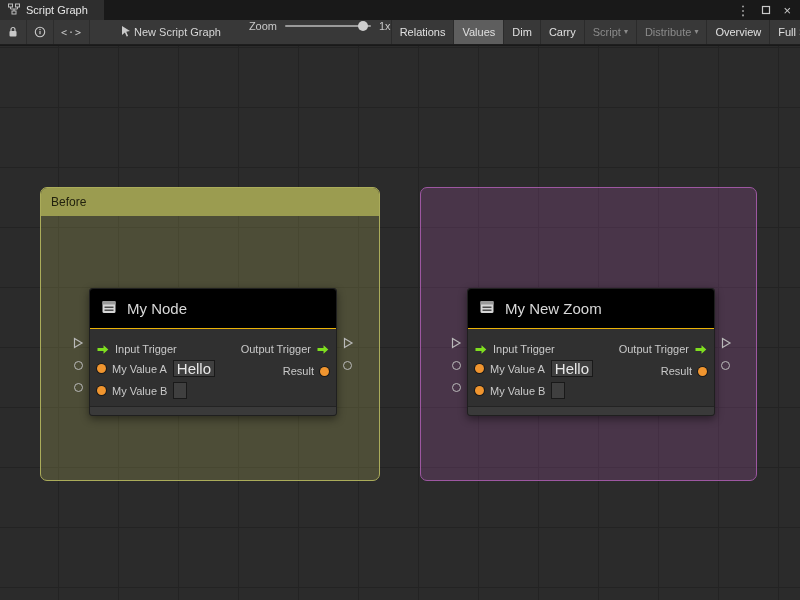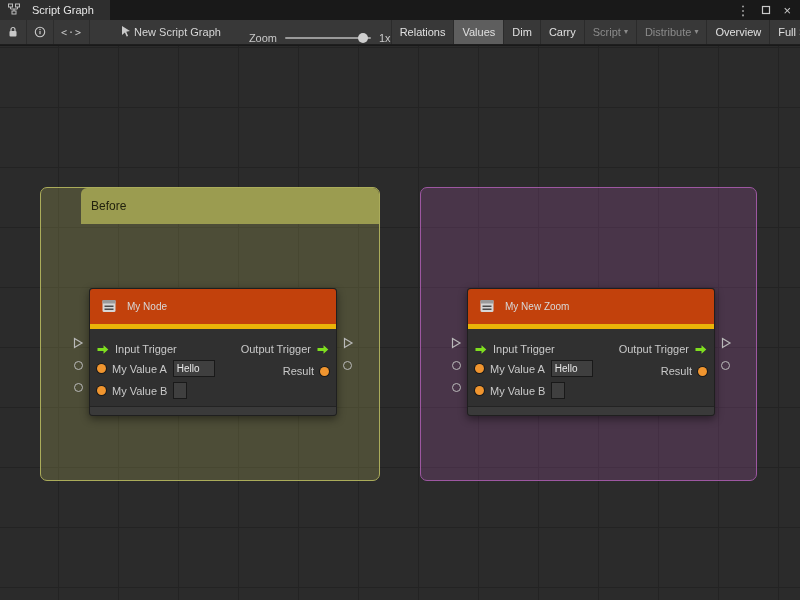--- a/index.html
+++ b/index.html
@@ -7,30 +7,30 @@
   body {
     font-family: "Liberation Sans", sans-serif;
     font-size: 11px;
     color: #dedede;
     background: #191919;
   }
   .window { position:relative; width:800px; height:600px; overflow:hidden; }
 
   
   .tabbar { height:20px; background:#191919; display:flex; align-items:stretch; }
-  .tab { display:flex; align-items:center; gap:12px; padding:0 16px 0 8px; background:#2e2e2e; color:#e6e6e6; }
+  .tab { display:flex; align-items:center; gap:6px; padding:0 16px 0 8px; background:#2e2e2e; color:#e6e6e6; }
   .win-controls { margin-left:auto; display:flex; align-items:center; gap:12px; padding-right:9px; color:#c9c9c9; }
   .win-controls .glyph { font-size:13px; line-height:1; cursor:default; }
 
   
   .toolbar { height:25px; background:#383838; border-bottom:1px solid #1e1e1e; display:flex; align-items:stretch; overflow:hidden; white-space:nowrap; }
   .tb-icon-btn { display:flex; align-items:center; justify-content:center; padding:0 7px; border-right:1px solid #2c2c2c; background:transparent; border-top:none; border-bottom:none; border-left:none; color:#c9c9c9; cursor:default; }
   .tb-code { font-family:"DejaVu Sans Mono", monospace; font-size:10px; letter-spacing:1px; }
   .graph-name { display:flex; align-items:center; gap:2px; margin-left:30px; color:#d6d6d6; }
-  .zoom-wrap { display:flex; align-items:flex-end; gap:8px; margin-left:28px; color:#c9c9c9; }
+  .zoom-wrap { display:flex; align-items:flex-start; gap:8px; margin-left:28px; color:#c9c9c9; }
   .slider { position:relative; width:86px; height:12px; cursor:pointer; }
   .slider .track { position:absolute; left:0; right:0; top:5px; height:2px; background:#9a9a9a; border-radius:1px; }
   .slider .knob { position:absolute; top:1px; right:3px; width:10px; height:10px; border-radius:50%; background:#cfcfcf; }
   .btn-group { display:flex; align-items:stretch; margin-left:auto; }
   .seg { flex:0 0 auto; display:flex; align-items:center; gap:3px; padding:6px 8px; background:transparent; border:none; border-left:1px solid #2b2b2b; color:#e0e0e0; font-size:11px; font-family:inherit; cursor:default; }
   .seg.active { background:#5e5e5e; }
   .seg.disabled { color:#8b8b8b; }
   .caret { font-size:8px; line-height:1; }
 
   
@@ -39,32 +39,32 @@
     background-color:#2b2b2b;
     background-image:
       linear-gradient(#232323 1px, transparent 1px),
       linear-gradient(90deg, #232323 1px, transparent 1px);
     background-size:60px 60px;
     background-position:-2px 1px;
   }
 
   
   .group { position:absolute; border:1px solid var(--brd); border-radius:7px; background:var(--bodyc); }
-  .group-header { height:36px; background:var(--hdr); border-radius:6px 6px 0 0; display:flex; align-items:center; padding:0 10px; color:var(--ttl); font-size:12px;margin-left:40px; }
+  .group-header { height:28px; background:var(--hdr); border-radius:6px 6px 0 0; display:flex; align-items:center; padding:0 10px; color:var(--ttl); font-size:12px; }
 
   
   .node-wrap { position:absolute; width:282px; }
   .node { margin:0 17px; background:#303030; border:1px solid #1f1f1f; border-radius:3px; box-shadow:0 3px 9px rgba(0,0,0,0.45); }
-  .node-header { height:40px; background:#c2410c; border-bottom:5px solid #eab308; border-radius:3px 3px 0 0; display:flex; align-items:center; gap:9px; padding:0 10px; font-size:10px; color:#d8d8d8; }
+  .node-header { height:40px; background:#000000; border-bottom:1px solid #eab308; border-radius:3px 3px 0 0; display:flex; align-items:center; gap:9px; padding:0 10px; font-size:15px; color:#d8d8d8; }
   .node-body { padding:4px 0; }
   .port-row { height:22px; display:flex; align-items:flex-end; justify-content:space-between; padding:0 7px; color:#c9c9c9; }
   .pside { display:flex; align-items:center; gap:6px; }
   .flow-arrow { color:var(--flow-col); display:flex; align-items:center; }
   .vdot { width:9px; height:9px; border-radius:50%; background:var(--value-col); box-shadow:0 0 0 1px rgba(0,0,0,0.45); }
-  .vfield { height:17px; width:42px; background:#3f3f3f; border:1px solid #191919; color:#e8e8e8; font-size:10px; font-family:inherit; padding:0 3px; }
+  .vfield { height:17px; width:42px; background:#3f3f3f; border:1px solid #191919; color:#e8e8e8; font-size:15px; font-family:inherit; padding:0 3px; }
   .vfield.small { width:14px; }
   .node-footer { height:9px; background:#3a3a3a; border-top:1px solid #232323; margin-top:3px; border-radius:0 0 3px 3px; }
 
   .xport { position:absolute; display:flex; align-items:center; justify-content:center; cursor:crosshair; }
   .xcircle { width:9px; height:9px; border:1px solid #b9b9b9; border-radius:50%; background:transparent; }
 </style>
 </head>
 <body>
 
 <div class="window">

